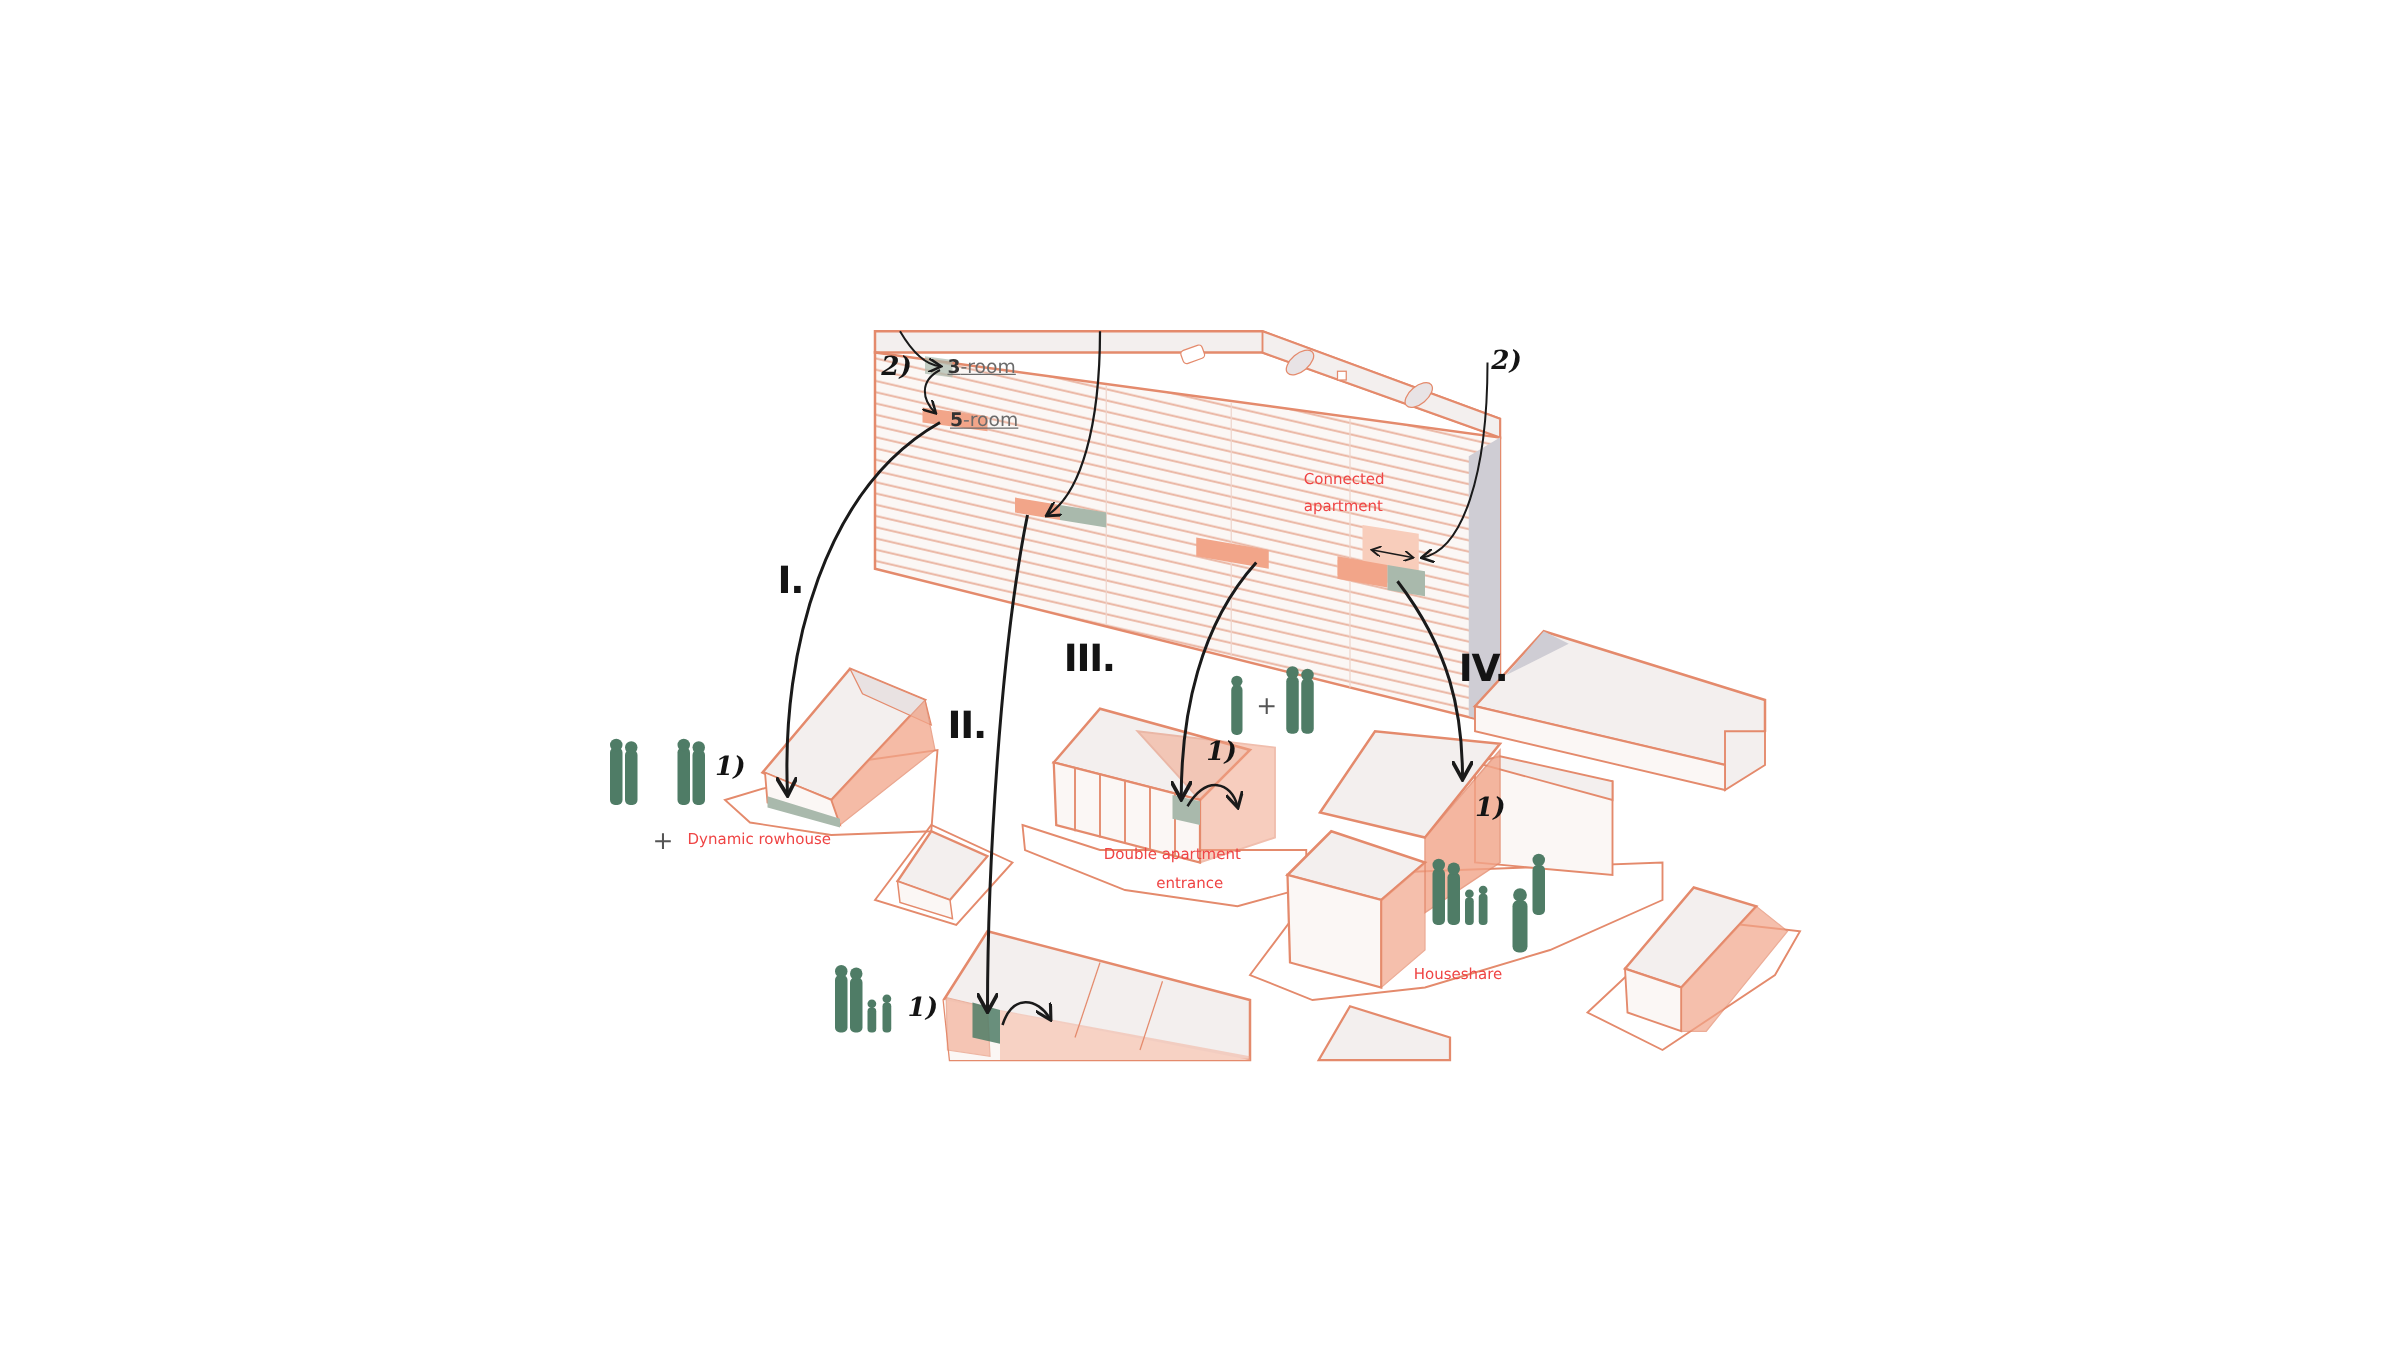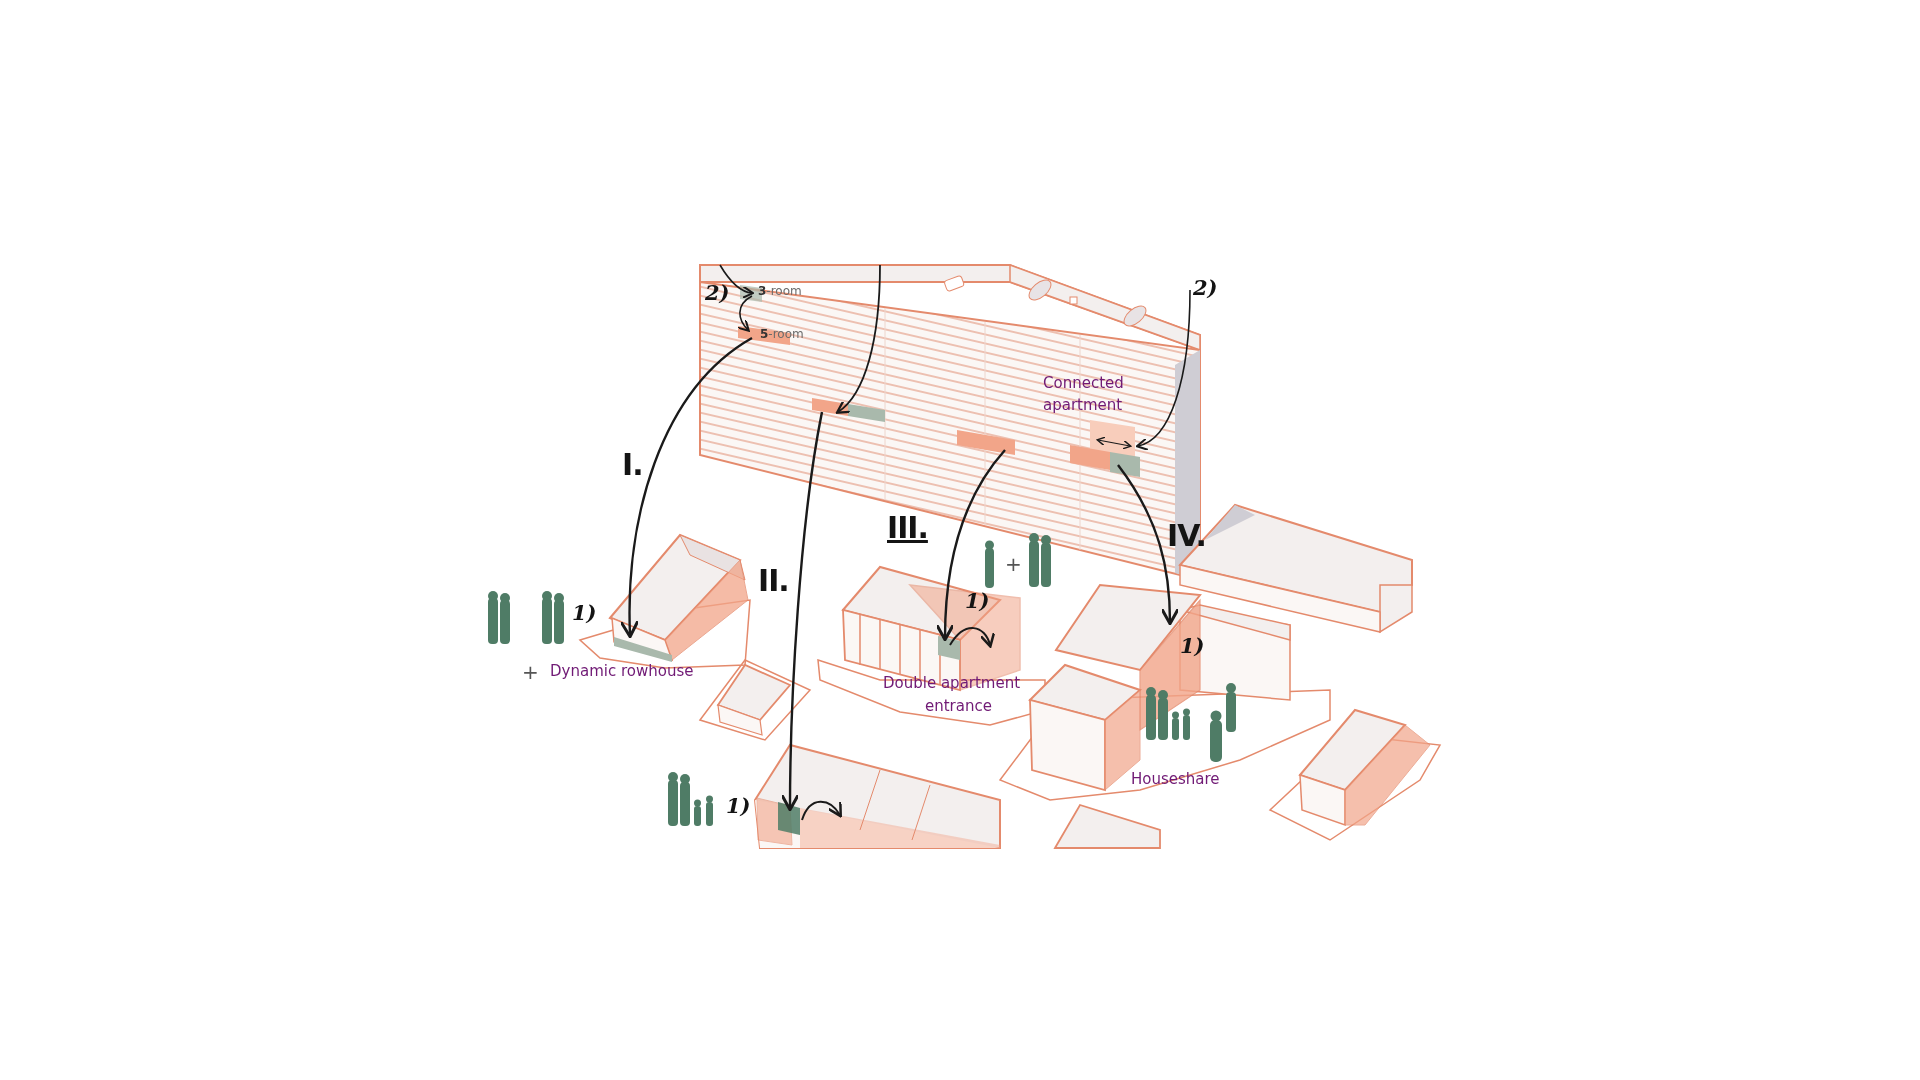--- a/index.html
+++ b/index.html
@@ -1,21 +1,21 @@
 <!DOCTYPE html>
 <html><head>
 <meta charset="utf-8">
 <style>
   html,body{margin:0;padding:0;background:#ffffff;}
   body{width:1920px;height:1080px;overflow:hidden;position:relative;font-family:"Liberation Sans",sans-serif;}
   #canvas{position:absolute;left:0;top:0;width:1920px;height:1080px;}
-  .lbl{position:absolute;color:#701a75;font-family:"DejaVu Sans",sans-serif;font-size:15px;line-height:19px;white-space:nowrap;}
+  .lbl{position:absolute;color:#ef4444;font-family:"DejaVu Sans",sans-serif;font-size:12px;line-height:19px;white-space:nowrap;}
   .num{position:absolute;color:#141414;font-family:"DejaVu Sans",sans-serif;font-weight:bold;font-size:30px;letter-spacing:-1px;}
   .note{position:absolute;color:#141414;font-family:"DejaVu Serif",serif;font-style:italic;font-weight:bold;font-size:21px;}
-  .room{position:absolute;color:#6b6b6b;font-family:"DejaVu Sans",sans-serif;font-size:12px;}
+  .room{position:absolute;color:#6b6b6b;font-family:"DejaVu Sans",sans-serif;font-size:15px;text-decoration:underline;}
   .room b{color:#333;font-weight:bold;}
 </style>
 </head>
 <body>
 
 <svg id="canvas" viewBox="0 0 1920 1080" xmlns="http://www.w3.org/2000/svg">
   <defs>
     <marker id="ah" viewBox="0 0 10 10" refX="8" refY="5" markerWidth="7" markerHeight="7" orient="auto-start-reverse">
       <path d="M0,0 L9,5 L0,10" fill="none" stroke="#1a1a1a" stroke-width="1.8"></path>
     </marker>
@@ -195,21 +195,21 @@
 
 <span class="note" style="left:705px;top:280px;">2)</span>
 <span class="room" style="left:758px;top:284px;"><b>3</b><span>-room</span></span>
 <span class="room" style="left:760px;top:327px;text-align:right;"><b>5</b><span>-room</span></span>
 <span class="lbl" style="left:1043px;top:374px;">Connected</span>
 <span class="lbl" style="left:1043px;top:396px;">apartment</span>
 <span class="note" style="left:1193px;top:275px;">2)</span>
 
 <span class="num" style="left:622px;top:447px;">I.</span>
 <span class="num" style="left:758px;top:563px;">II.</span>
-<span class="num" style="left:887px;top:510px;text-decoration:underline;">III.</span>
+<span class="num" style="left:851px;top:510px;">III.</span>
 <span class="num" style="left:1167px;top:518px;">IV.</span>
 
 <span class="note" style="left:572px;top:600px;">1)</span>
 <span class="note" style="left:726px;top:793px;">1)</span>
 <span class="note" style="left:965px;top:588px;">1)</span>
 <span class="note" style="left:1180px;top:633px;">1)</span>
 
 <span class="lbl" style="left:522px;top:663px;color:#555;font-size:20px;">+</span>
 <span class="lbl" style="left:1005px;top:555px;color:#555;font-size:20px;">+</span>
 

